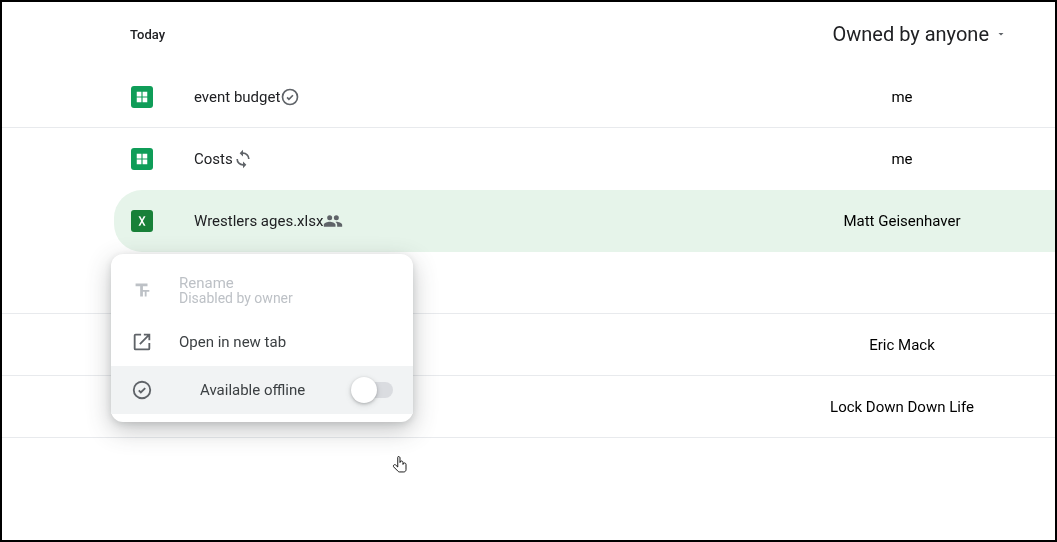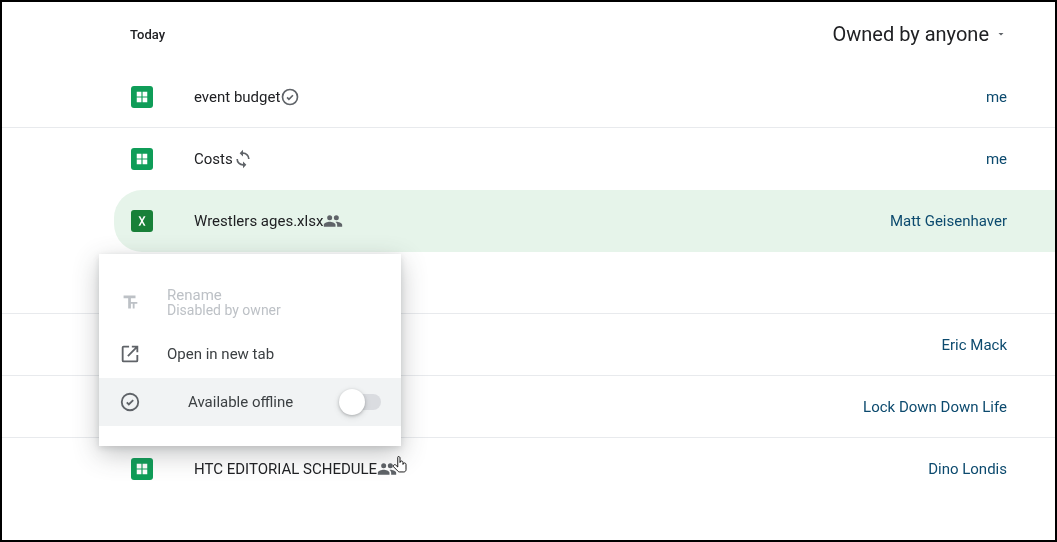--- a/index.html
+++ b/index.html
@@ -75,35 +75,35 @@
   .file-name {
     font-size: 15px;
     color: #202124;
     flex: 0 0 auto;
     display: flex;
     align-items: center;
   }
   .owner {
     margin-left: auto;
     font-size: 15px;
-    color: #0c4a6e;
+    color: #000000;
     width: 210px;
-    text-align: right;
+    text-align: center;
   }
   .badge-icon { width: 20px; height: 20px; fill: #5f6368; }
 
   .context-menu {
     position: absolute;
-    left: 97px;
+    left: 109px;
     top: 252px;
     width: 302px;
     background: #fff;
-    border-radius: 0;
+    border-radius: 12px;
     box-shadow: 0 2px 6px rgba(60,64,67,.15), 0 8px 24px rgba(60,64,67,.3);
-    padding: 20px 0;
+    padding: 8px 0;
     z-index: 50;
   }
   .menu-item {
     display: flex;
     align-items: center;
     height: 48px;
     padding: 0 20px;
     gap: 26px;
     font-size: 15px;
     color: #3c4043;
@@ -225,36 +225,20 @@
   </div>
 
   <div class="row">
     <div class="file-icon"></div>
     <div class="file-name">
         <span></span>
       </div>
     <div class="owner">Lock Down Down Life</div>
   </div>
 
-  <div class="row no-border">
-    <div class="file-icon">
-      <div class="sheets-box">
-          <svg width="14" height="14" viewBox="0 0 24 24" fill="#fff">
-            <path d="M3 11h8V3H3v8zm0 10h8v-8H3v8zm10 0h8v-8h-8v8zm0-18v8h8V3h-8z"></path>
-          </svg>
-        </div>
-    </div>
-    <div class="file-name">
-      <span>HTC EDITORIAL SCHEDULE</span>
-      <svg class="badge-icon" viewBox="0 0 24 24">
-          <path d="M16 11a3 3 0 1 0-3-3 3 3 0 0 0 3 3zm-8 0a3 3 0 1 0-3-3 3 3 0 0 0 3 3zm0 2c-2.3 0-7 1.2-7 3.5V19h14v-2.5C15 14.2 10.3 13 8 13zm8 0c-.3 0-.6 0-1 .1 1.2.9 2 2 2 3.4V19h6v-2.5c0-2.3-4.7-3.5-7-3.5z" fill="#5f6368"></path>
-        </svg>
-    </div>
-    <div class="owner">Dino Londis</div>
-  </div>
 
 </div>
 
 <div class="context-menu">
   <div class="menu-item disabled" style="height:56px;">
     <div class="mi-icon">
       <svg viewBox="0 0 24 24" width="22" height="22">
           <path d="M5 5v3h5v11h3V8h5V5z"></path>
           <path d="M12 14h3v5h2v-5h3v-2h-8z"></path>
         </svg>

